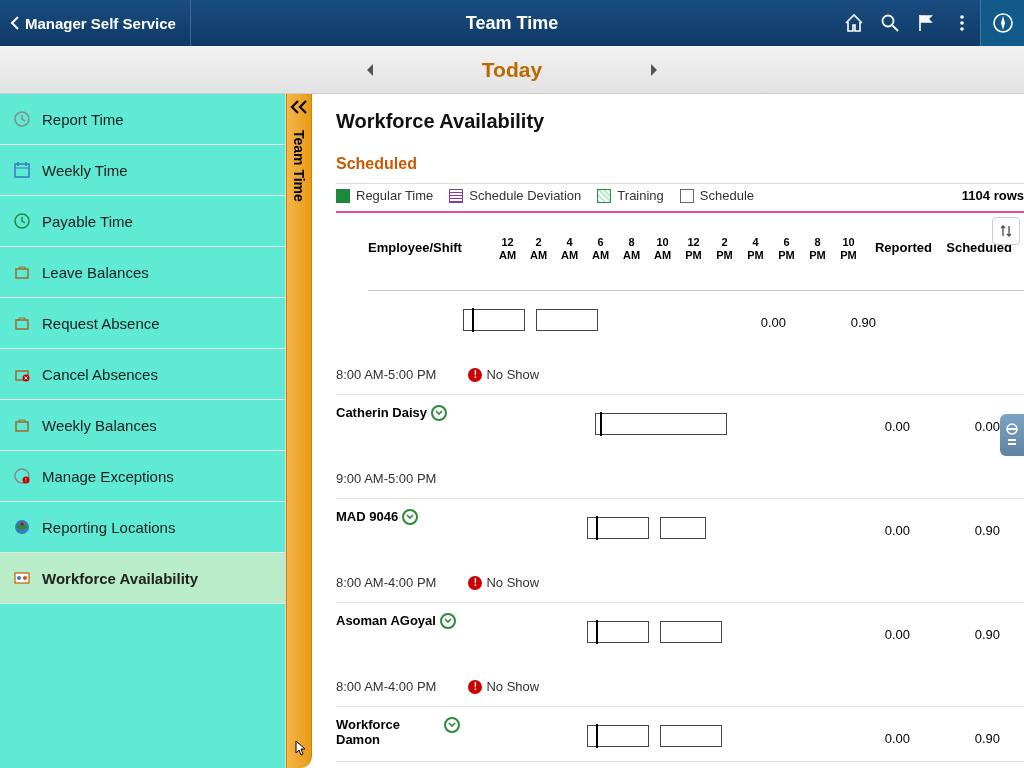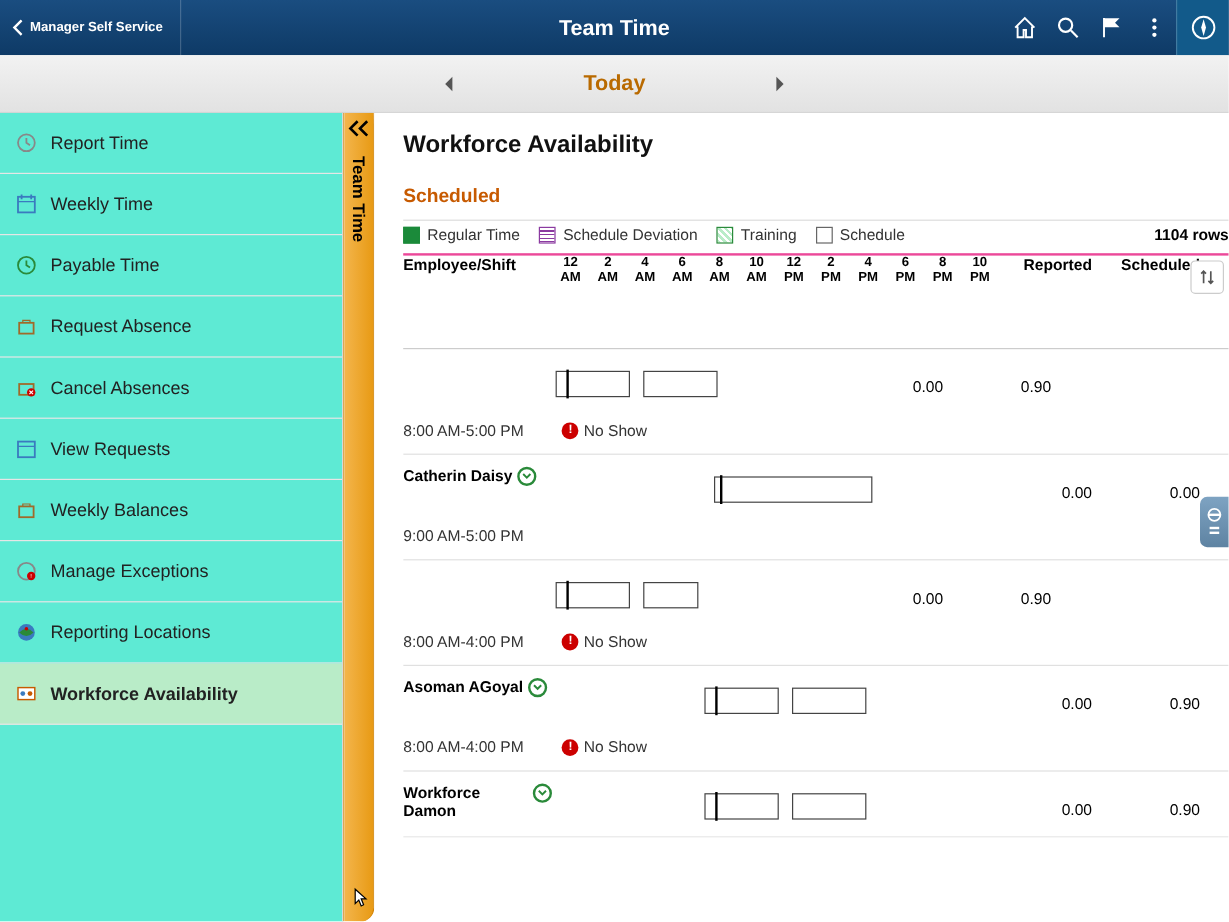--- a/index.html
+++ b/index.html
@@ -1,66 +1,66 @@
 <!DOCTYPE html>
 <html><head>
 <meta charset="utf-8">
 <style>
 * { box-sizing: border-box; margin: 0; padding: 0; }
 body { font-family: Arial, Helvetica, sans-serif; font-size: 13px; width: 1024px; height: 768px; overflow: hidden; background: #fff; }
 .top-banner { height: 46px; background: linear-gradient(#1a4d80,#0e3a66); display: flex; align-items: center; color: #fff; position: relative; }
 .back-btn { display: flex; align-items: center; padding: 0 14px 0 10px; height: 100%; cursor: pointer; }
 .back-btn svg { margin-right: 6px; }
-.back-label { font-weight: bold; font-size: 11px; }
+.back-label { font-weight: bold; font-size: 15px; }
 .banner-divider { width: 1px; height: 100%; background: rgba(255,255,255,0.2); }
 .banner-title { position: absolute; left: 50%; transform: translateX(-50%); font-weight: bold; font-size: 18px; }
 .banner-icons { margin-left: auto; display: flex; align-items: center; height: 100%; }
 .banner-icon { width: 36px; height: 46px; display: flex; align-items: center; justify-content: center; cursor: pointer; }
 .banner-icon.compass { background: #125a8a; border-left: 1px solid rgba(255,255,255,0.2); width: 44px; }
 .date-bar { height: 48px; background: linear-gradient(#f2f2f2,#e2e2e2); border-bottom: 1px solid #ccc; display: flex; align-items: center; justify-content: center; position: relative; }
 .date-nav { width: 24px; height: 24px; display: flex; align-items: center; justify-content: center; cursor: pointer; }
-.date-label { margin: 0 100px; color: #b96a00; font-weight: bold; font-size: 18px; }
+.date-label { margin: 0 100px; color: #b96a00; font-weight: bold; font-size: 21px; }
 .body-area { display: flex; height: calc(768px - 46px - 48px); }
 .sidebar { width: 286px; background: #5eead4; border-right: 1px solid #d8d8d8; }
 .side-item { display: flex; align-items: center; height: 51px; padding: 0 12px; border-bottom: 1px solid #e6e6e6; cursor: pointer; font-size: 15px; color: #222; }
 .side-item.active { background: #b9ecc8; font-weight: bold; }
 .side-icon { width: 20px; height: 20px; margin-right: 10px; display: flex; align-items: center; justify-content: center; }
 .collapse-rail { width: 26px; background: linear-gradient(to right,#f3b54c,#e89a14); border-left: 1px solid #d38200; border-right: 1px solid #d38200; position: relative; display: flex; align-items: flex-start; justify-content: center; border-radius: 0 0 12px 0;}
 .collapse-rail .chev { position: absolute; top: 6px; cursor: pointer; }
 .rail-text { writing-mode: vertical-rl; text-orientation: mixed; font-weight: bold; margin-top: 36px; font-size: 14px; color: #000;}
 .rail-cursor { position: absolute; bottom: 6px; left: 3px; }
 .main { flex: 1; padding: 16px 0 0 24px; overflow: hidden; position: relative; }
 .page-title { font-size: 20px; font-weight: bold; color: #111; margin-bottom: 22px; }
 .section-title { color: #c75a00; font-weight: bold; font-size: 16px; margin-bottom: 10px; }
 .legend { display: flex; align-items: center; gap: 16px; padding: 4px 0 8px 0; border-top: 1px solid #ddd; border-bottom: 2px solid #ec4899; }
 .legend .item { display: flex; align-items: center; gap: 6px; color: #333; }
 .swatch { width: 14px; height: 14px; border: 1px solid #666; display:inline-block; }
 .swatch.reg { background: #1b8a3a; border-color: #1b8a3a; }
 .swatch.dev { background: repeating-linear-gradient(0deg,#8b3aa0,#8b3aa0 1px,#fff 1px,#fff 3px); border-color: #8b3aa0; }
 .swatch.train { background: repeating-linear-gradient(45deg,#b9ecc8,#b9ecc8 2px,#fff 2px,#fff 4px); border-color: #2a8a3a; }
 .swatch.sched { background: #fff; }
 .rows-count { margin-left: auto; font-weight: bold; }
-.grid-header { display: flex; border-bottom: 1px solid #ccc; align-items: flex-start; position: relative; height: 78px; }
+.grid-header { display: flex; border-bottom: 1px solid #ccc; align-items: center; position: relative; height: 78px; margin-left: 32px; }
 .col-emp { width: 124px; flex-shrink: 0; font-weight: bold; padding-bottom: 8px; }
 .time-cols { display: flex; width: 372px; flex-shrink:0; }
 .time-col { width: 31px; text-align: center; font-size: 11px; font-weight: bold; line-height: 1.1; padding-bottom: 6px; }
 .num-col { width: 90px; text-align: right; font-weight: bold; padding-bottom: 8px; padding-right: 12px;}
 .sort-btn { position: absolute; top: 4px; right: 4px; width: 28px; height: 28px; border: 1px solid #ccc; border-radius: 4px; display: flex; align-items: center; justify-content: center; background: #fff; cursor:pointer;}
 .data-rows { overflow: hidden; }
 .emp-row { border-bottom: 1px solid #e0e0e0; padding: 10px 0 12px 0; position: relative; }
 .emp-top { display: flex; }
 .emp-name-wrap { width: 124px; display: flex; align-items: flex-start; gap: 4px; }
 .emp-name { font-weight: bold; font-size: 13px; }
 .action-icon { width: 16px; height: 16px; border: 2px solid #2a8a3a; border-radius: 50%; display: flex; align-items: center; justify-content: center; cursor: pointer; flex-shrink: 0; }
 .action-icon svg { display: block; }
 .bars { width: 372px; position: relative; height: 28px; margin-top: 4px; }
 .bar { position: absolute; top: 4px; height: 22px; border: 1px solid #444; background: #fff; }
 .bar .mark { position: absolute; top: -2px; bottom: -2px; width: 2px; background: #000; }
 .num-val { width: 90px; text-align: right; padding-right: 12px; padding-top: 14px; }
-.emp-shift { margin-top: 18px; font-size: 13px; color: #333; display: flex; align-items: center; }
+.emp-shift { margin-top: 34px; font-size: 13px; color: #333; display: flex; align-items: center; }
 .no-show { margin-left: 32px; display: flex; align-items: center; gap: 4px; color: #333; }
 .alert-dot { width: 14px; height: 14px; background: #c00; border-radius: 50%; color: #fff; font-size: 10px; display: flex; align-items: center; justify-content: center; font-weight: bold; }
 .side-tab { position: absolute; right: 0; top: 320px; width: 24px; height: 42px; background: linear-gradient(#7ea3c2,#5e83a2); border-radius: 6px 0 0 6px; display: flex; align-items: center; justify-content: center; cursor: pointer; }
 </style>
 </head>
 <body>
 
 <div class="top-banner">
   <div class="back-btn">
     <svg width="9" height="14" viewBox="0 0 9 14">
@@ -148,40 +148,40 @@
         </span>
         <span>Payable Time</span>
       </div>
       <div class="side-item">
         <span class="side-icon">
           <svg width="18" height="18" viewBox="0 0 18 18">
             <rect x="3" y="6" width="12" height="9" stroke="#a06a2a" fill="none" stroke-width="1.5"></rect>
             <path d="M6 6 V4 H12 V6" stroke="#a06a2a" fill="none"></path>
           </svg>
         </span>
+        <span>Leave Balances</span>
+      </div>
+      <div class="side-item">
+        <span class="side-icon">
+          <svg width="18" height="18" viewBox="0 0 18 18">
+            <rect x="3" y="6" width="12" height="9" stroke="#a06a2a" fill="none" stroke-width="1.5"></rect>
+            <path d="M6 6 V4 H12 V6" stroke="#a06a2a" fill="none"></path>
+          </svg>
+        </span>
         <span>Request Absence</span>
       </div>
       <div class="side-item">
         <span class="side-icon">
           <svg width="18" height="18" viewBox="0 0 18 18">
             <rect x="3" y="6" width="12" height="9" stroke="#a06a2a" fill="none" stroke-width="1.5"></rect>
             <circle cx="13" cy="13" r="3.5" fill="#c00"></circle>
             <path d="M11.5 11.5 L14.5 14.5 M14.5 11.5 L11.5 14.5" stroke="#fff"></path>
           </svg>
         </span>
         <span>Cancel Absences</span>
-      </div>
-      <div class="side-item">
-        <span class="side-icon">
-          <svg width="18" height="18" viewBox="0 0 18 18">
-            <rect x="2" y="3" width="14" height="13" stroke="#3a7abf" fill="none" stroke-width="1.5"></rect>
-            <line x1="2" y1="7" x2="16" y2="7" stroke="#3a7abf"></line>
-          </svg>
-        </span>
-        <span>View Requests</span>
       </div>
       <div class="side-item">
         <span class="side-icon">
           <svg width="18" height="18" viewBox="0 0 18 18">
             <rect x="3" y="6" width="12" height="9" stroke="#a06a2a" fill="none" stroke-width="1.5"></rect>
             <path d="M6 6 V4 H12 V6" stroke="#a06a2a" fill="none"></path>
           </svg>
         </span>
         <span>Weekly Balances</span>
       </div>
@@ -317,20 +317,28 @@
             </div>
             <div class="num-val">0.00</div>
             <div class="num-val">0.00</div>
           </div>
           <div class="emp-shift">
             <span>9:00 AM-5:00 PM</span>
           </div>
         </div>
         <div class="emp-row">
           <div class="emp-top">
+            <div class="emp-name-wrap">
+              <span class="emp-name">MAD 9046</span>
+              <span class="action-icon">
+                <svg width="8" height="6" viewBox="0 0 8 6">
+                  <path d="M1 1 L4 4 L7 1" stroke="#2a8a3a" stroke-width="1.6" fill="none"></path>
+                </svg>
+              </span>
+            </div>
             <div class="bars">
               <div class="bar" style="left:127px;width:62px;">
                 <div class="mark" style="left:8px"></div>
               </div>
               <div class="bar" style="left:200px;width:46px;"></div>
             </div>
             <div class="num-val">0.00</div>
             <div class="num-val">0.90</div>
           </div>
           <div class="emp-shift">

